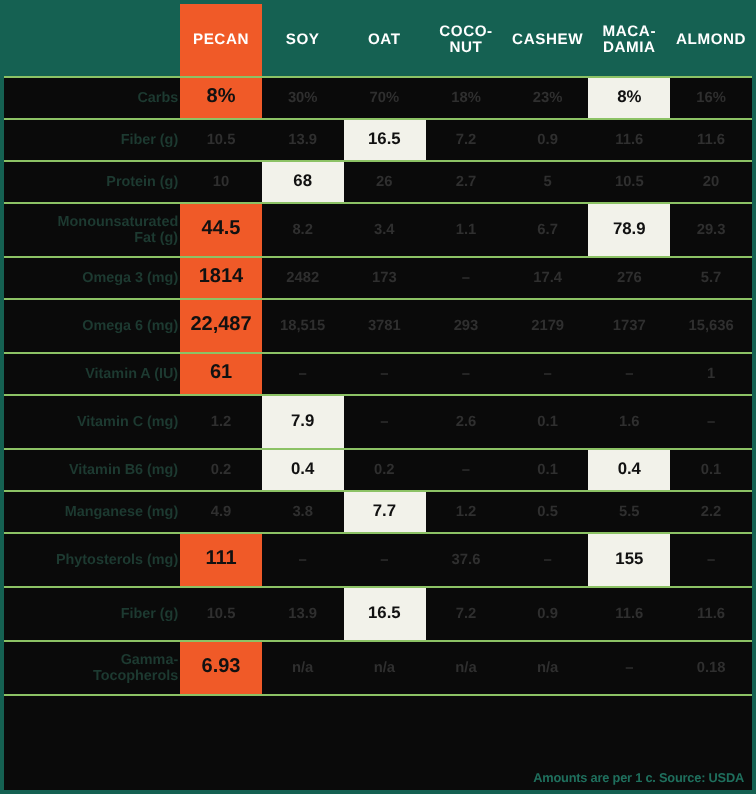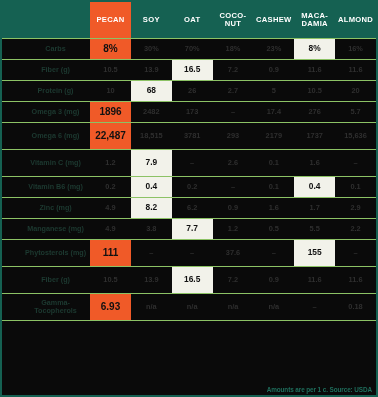--- a/index.html
+++ b/index.html
@@ -58,21 +58,21 @@
     font-size: 7.4px;
     font-weight: bold;
     text-align: center;
     vertical-align: middle;
     padding: 0 1px;
     height: 20px;
     border: none;
     line-height: 1.15;
   }
   tbody td.rowlabel {
-    text-align: center;
+    text-align: right;
     padding-left: 20px;
     color: #1d3a31;
     font-size: 7.2px;
     font-weight: bold;
   }
   tbody td.hl-orange {
     background: #f05a28;
     color: #111111;
     font-size: 10px;
     font-weight: bold;
@@ -148,69 +148,79 @@
         <tr>
           <td class="rowlabel">Protein (g)</td>
           <td>10</td>
           <td class="hl-cream">68</td>
           <td>26</td>
           <td>2.7</td>
           <td>5</td>
           <td>10.5</td>
           <td>20</td>
         </tr>
+        <tr class="tall">
+          <td class="rowlabel">Monounsaturated Fat (g)</td>
+          <td class="hl-orange">44.5</td>
+          <td>8.2</td>
+          <td>3.4</td>
+          <td>1.1</td>
+          <td>6.7</td>
+          <td class="hl-cream">78.9</td>
+          <td>29.3</td>
+        </tr>
         <tr>
           <td class="rowlabel">Omega 3 (mg)</td>
-          <td class="hl-orange">1896</td>
+          <td class="hl-orange">1814</td>
           <td>2482</td>
           <td>173</td>
           <td>–</td>
           <td>17.4</td>
           <td>276</td>
           <td>5.7</td>
         </tr>
         <tr class="tall">
           <td class="rowlabel">Omega 6 (mg)</td>
           <td class="hl-orange">22,487</td>
           <td>18,515</td>
           <td>3781</td>
           <td>293</td>
           <td>2179</td>
           <td>1737</td>
           <td>15,636</td>
         </tr>
+        <tr>
+          <td class="rowlabel">Vitamin A (IU)</td>
+          <td class="hl-orange">61</td>
+          <td>–</td>
+          <td>–</td>
+          <td>–</td>
+          <td>–</td>
+          <td>–</td>
+          <td>1</td>
+        </tr>
         <tr class="tall">
           <td class="rowlabel">Vitamin C (mg)</td>
           <td>1.2</td>
           <td class="hl-cream">7.9</td>
           <td>–</td>
           <td>2.6</td>
           <td>0.1</td>
           <td>1.6</td>
           <td>–</td>
         </tr>
         <tr>
           <td class="rowlabel">Vitamin B6 (mg)</td>
           <td>0.2</td>
           <td class="hl-cream">0.4</td>
           <td>0.2</td>
           <td>–</td>
           <td>0.1</td>
           <td class="hl-cream">0.4</td>
           <td>0.1</td>
-        </tr>
-        <tr>
-          <td class="rowlabel">Zinc (mg)</td>
-          <td>4.9</td>
-          <td class="hl-cream">8.2</td>
-          <td>6.2</td>
-          <td>0.9</td>
-          <td>1.6</td>
-          <td>1.7</td>
-          <td>2.9</td>
         </tr>
         <tr>
           <td class="rowlabel">Manganese (mg)</td>
           <td>4.9</td>
           <td>3.8</td>
           <td class="hl-cream">7.7</td>
           <td>1.2</td>
           <td>0.5</td>
           <td>5.5</td>
           <td>2.2</td>

